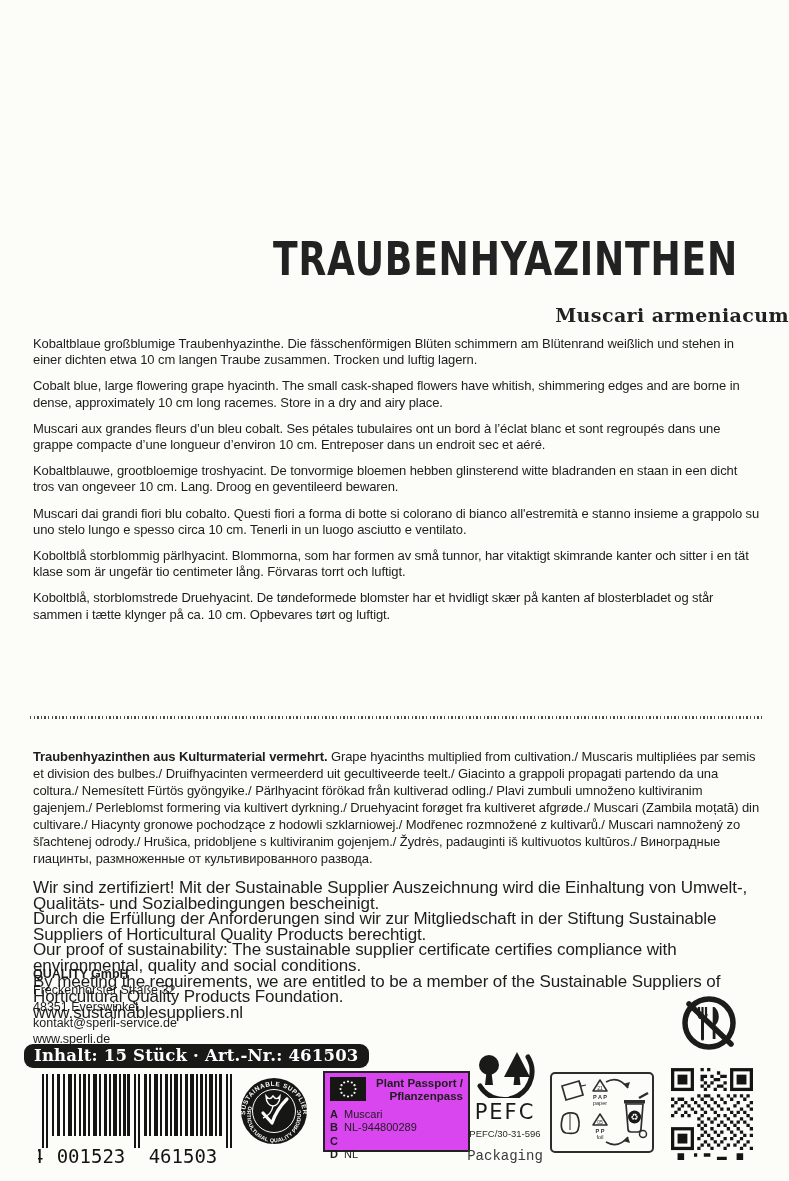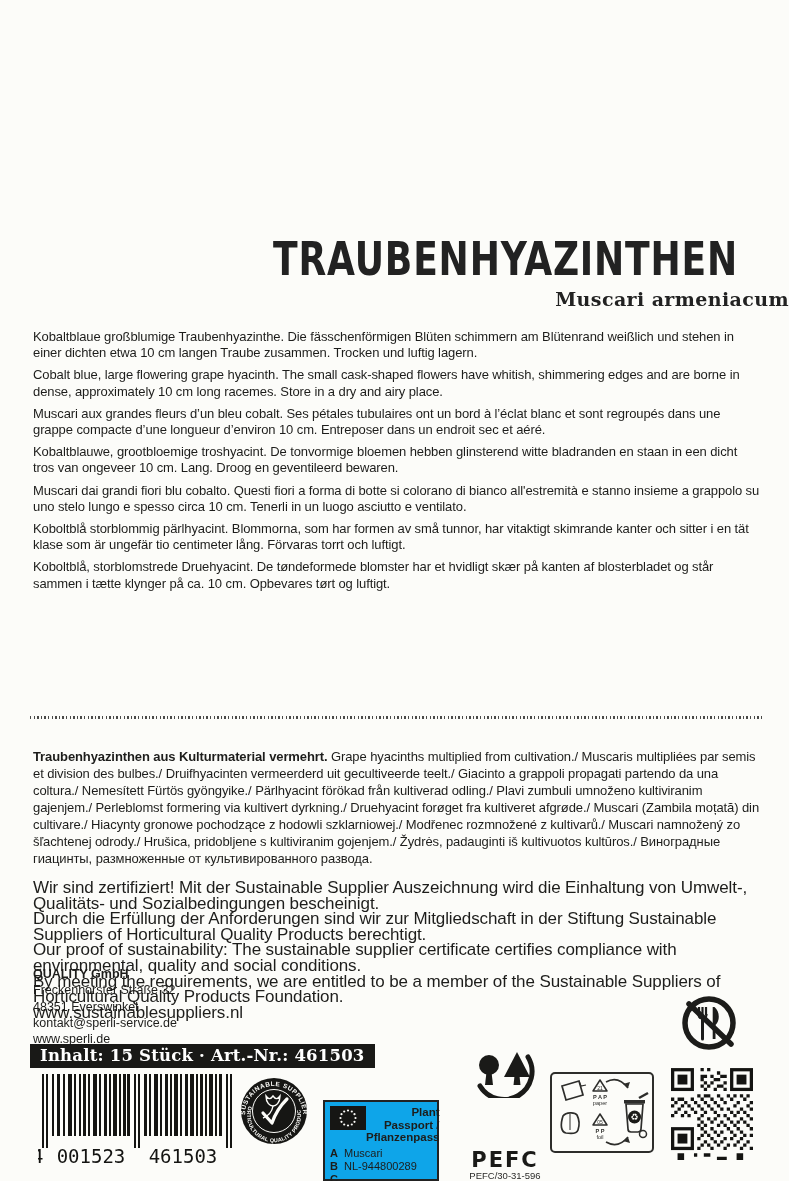--- a/index.html
+++ b/index.html
@@ -9,65 +9,65 @@
     font-family:"Liberation Sans", sans-serif;
   }
   
   .header{position:absolute; top:233px; left:0; right:0; text-align:right;}
   .title{
     display:inline-block; font-family:"DejaVu Sans", sans-serif; font-weight:700;
     font-size:44px; letter-spacing:1px; transform:scaleX(0.82) scaleY(1.06);
     transform-origin:center; white-space:nowrap; color:#222;
   }
   .subtitle{
-    margin-top:4px; font-family:"DejaVu Serif", serif; font-weight:700;
+    margin-top:20px; font-family:"DejaVu Serif", serif; font-weight:700;
     font-size:19px; letter-spacing:.4px; color:#222;
   }
   
   .descriptions{position:absolute; top:326px; left:33px; right:29px;}
-  .descriptions p{margin:3px 0 6px 0; font-size:13px; line-height:16.2px; letter-spacing:-0.1px;}
+  .descriptions p{margin:10px 0 6px 0; font-size:13px; line-height:16.2px; letter-spacing:-0.1px;}
   
   .divider{
     position:absolute; top:716px; left:30px; right:27px; height:3px;
     background:repeating-linear-gradient(90deg,#4a4a48 0 1.4px, transparent 1.4px 3.6px);
   }
   
   .propagation{position:absolute; top:735px; left:33px; right:29px; font-size:13px; line-height:17px; letter-spacing:-0.1px;}
   .propagation .lead{font-weight:700;}
   
   .certification{
     position:absolute; top:863px; left:33px; right:29px;
     font-size:17px; line-height:15.6px; white-space:pre-line; letter-spacing:-0.1px;
   }
   
   .address{position:absolute; top:966px; left:33px; font-size:12.5px; line-height:16.3px;}
   .address .company{font-weight:700;}
   
   .content-bar{
-    position:absolute; top:1044px; left:30px; background:#191917; color:#fff;
+    position:absolute; top:1044px; left:24px; background:#191917; color:#fff;
     font-family:"DejaVu Serif", serif; font-weight:700; font-size:16.5px;
-    padding:2px 10px 3px 10px; letter-spacing:.2px;
+    padding:2px 10px 3px 10px; letter-spacing:.2px;border-radius:9px;
   }
   
   .barcode{position:absolute; left:38px; top:1074px;}
   .stamp{position:absolute; left:239px; top:1076px;}
   .passport{
-    position:absolute; left:323px; top:1100px; width:116px; height:81px;
-    border:2px solid #222; background:#0ea5e9; box-sizing:border-box; padding:4px 5px 2px 5px;
+    position:absolute; left:323px; top:1071px; width:147px; height:81px;
+    border:2px solid #222; background:#d946ef; box-sizing:border-box; padding:4px 5px 2px 5px;
   }
   .passport-head{display:flex; justify-content:space-between; align-items:flex-start;}
   .passport-title{
     text-align:right; font-weight:700; font-size:11.5px; line-height:12.5px; white-space:pre-line;
   }
   .passport-rows{margin-top:3px;}
   .passport-row{display:flex; font-size:11px; line-height:13.4px;}
   .passport-row .k{width:14px; font-weight:700;}
   .pefc{position:absolute; left:462px; top:1050px; width:86px; text-align:center;}
-  .pefc-name{font-family:"DejaVu Sans", sans-serif; font-weight:700; font-size:21px; letter-spacing:2px; line-height:20px; color:#1a1a18;margin-top:48px;}
-  .pefc-cert{font-size:9.5px; margin-top:0; color:#2a2a28;}
+  .pefc-name{font-family:"DejaVu Sans", sans-serif; font-weight:400; font-size:21px; letter-spacing:2px; line-height:20px; color:#1a1a18;}
+  .pefc-cert{font-size:9.5px; margin-top:6px; color:#2a2a28;}
   .pefc-label{font-size:14px; margin-top:9px; color:#3a3a38;font-family:Liberation Mono, monospace;}
   .recycle-box{position:absolute; left:550px; top:1072px;}
   .qr{position:absolute; left:671px; top:1068px;}
   .nofood{position:absolute; left:678px; top:991px;}
   svg text{font-family:"Liberation Sans", sans-serif;}
   .mono{font-family:"DejaVu Sans Mono", monospace;}
 </style>
 </head>
 <body>
 

